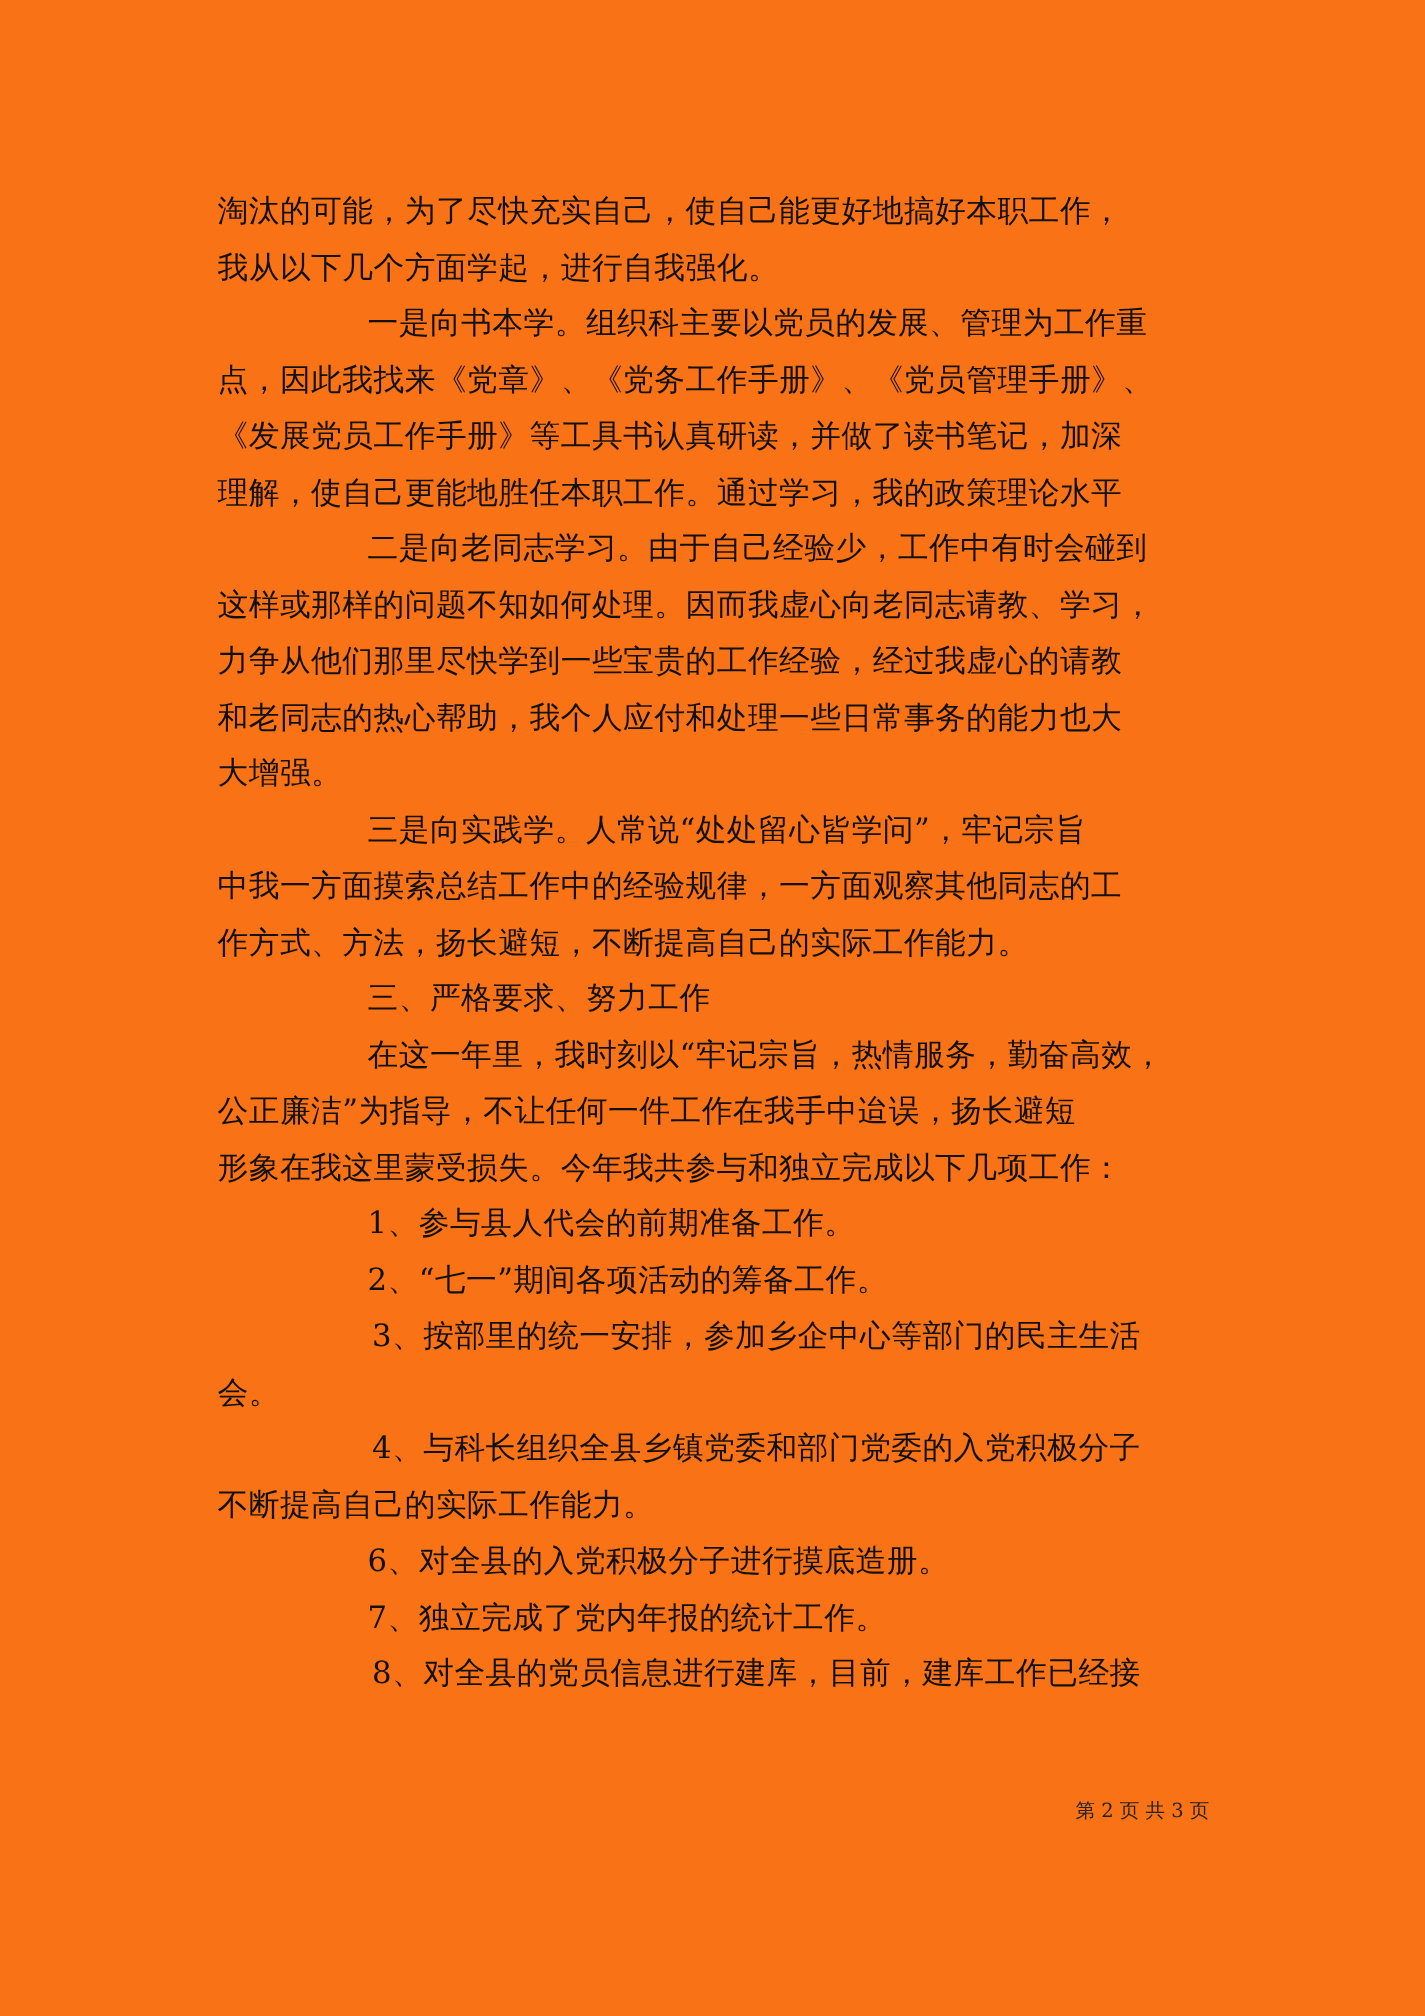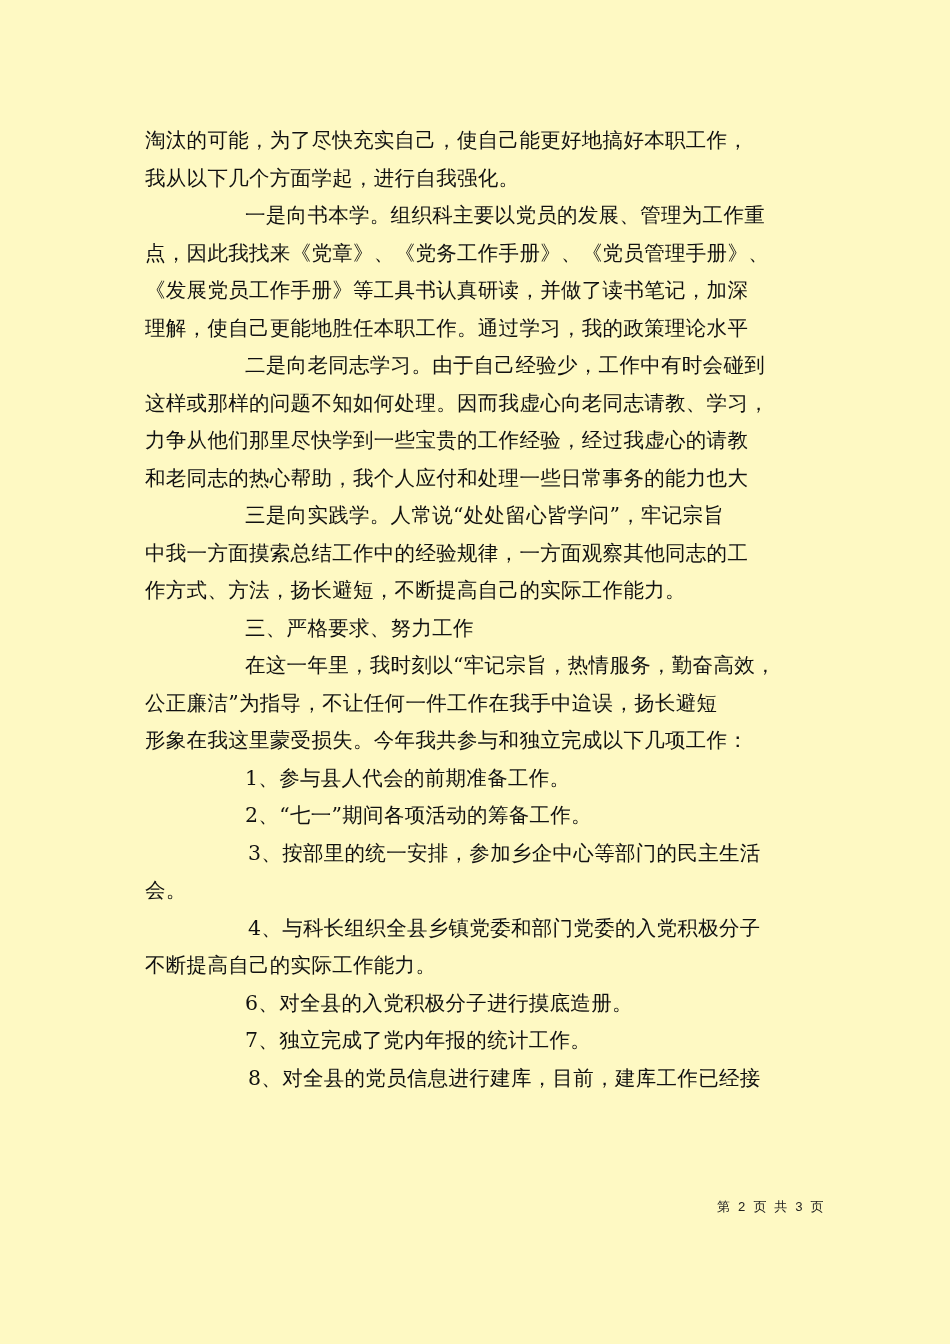--- a/index.html
+++ b/index.html
@@ -14,21 +14,21 @@
       overflow: hidden;
       font-family: "DejaVu Serif", "Liberation Serif", serif;
       color: #111111;
     }
     .page {
       position: absolute;
       left: 0;
       top: 0;
       width: 950px;
       height: 1344px;
-      background: #fef9c3;
+      background: #f97316;
     }
     .body-text {
       position: absolute;
       left: 145px;
       top: 122px;
       width: 665px;
     }
     .line {
       height: 37.5px;
       line-height: 37.5px;
@@ -38,38 +38,38 @@
     }
     .indent { padding-left: 100px; }
     .indent2 { padding-left: 103px; }
     .footer {
       position: absolute;
       left: 717px;
       top: 1198px;
       font-size: 13px;
       color: #222222;
       white-space: nowrap;
-      font-family: Liberation Mono, monospace;
     }
   </style>
 </head>
 <body>
 
 <div class="page">
   <div class="body-text">
     <div class="line">淘汰的可能，为了尽快充实自己，使自己能更好地搞好本职工作，</div>
     <div class="line">我从以下几个方面学起，进行自我强化。</div>
     <div class="line indent">一是向书本学。组织科主要以党员的发展、管理为工作重</div>
     <div class="line">点，因此我找来《党章》、《党务工作手册》、《党员管理手册》、</div>
     <div class="line">《发展党员工作手册》等工具书认真研读，并做了读书笔记，加深</div>
     <div class="line">理解，使自己更能地胜任本职工作。通过学习，我的政策理论水平</div>
     <div class="line indent">二是向老同志学习。由于自己经验少，工作中有时会碰到</div>
     <div class="line">这样或那样的问题不知如何处理。因而我虚心向老同志请教、学习，</div>
     <div class="line">力争从他们那里尽快学到一些宝贵的工作经验，经过我虚心的请教</div>
     <div class="line">和老同志的热心帮助，我个人应付和处理一些日常事务的能力也大</div>
+    <div class="line">大增强。</div>
     <div class="line indent">三是向实践学。人常说“处处留心皆学问”，牢记宗旨</div>
     <div class="line">中我一方面摸索总结工作中的经验规律，一方面观察其他同志的工</div>
     <div class="line">作方式、方法，扬长避短，不断提高自己的实际工作能力。</div>
     <div class="line indent">三、严格要求、努力工作</div>
     <div class="line indent">在这一年里，我时刻以“牢记宗旨，热情服务，勤奋高效，</div>
     <div class="line">公正廉洁”为指导，不让任何一件工作在我手中迨误，扬长避短</div>
     <div class="line">形象在我这里蒙受损失。今年我共参与和独立完成以下几项工作：</div>
     <div class="line indent">1、参与县人代会的前期准备工作。</div>
     <div class="line indent">2、“七一”期间各项活动的筹备工作。</div>
     <div class="line indent2">3、按部里的统一安排，参加乡企中心等部门的民主生活</div>

